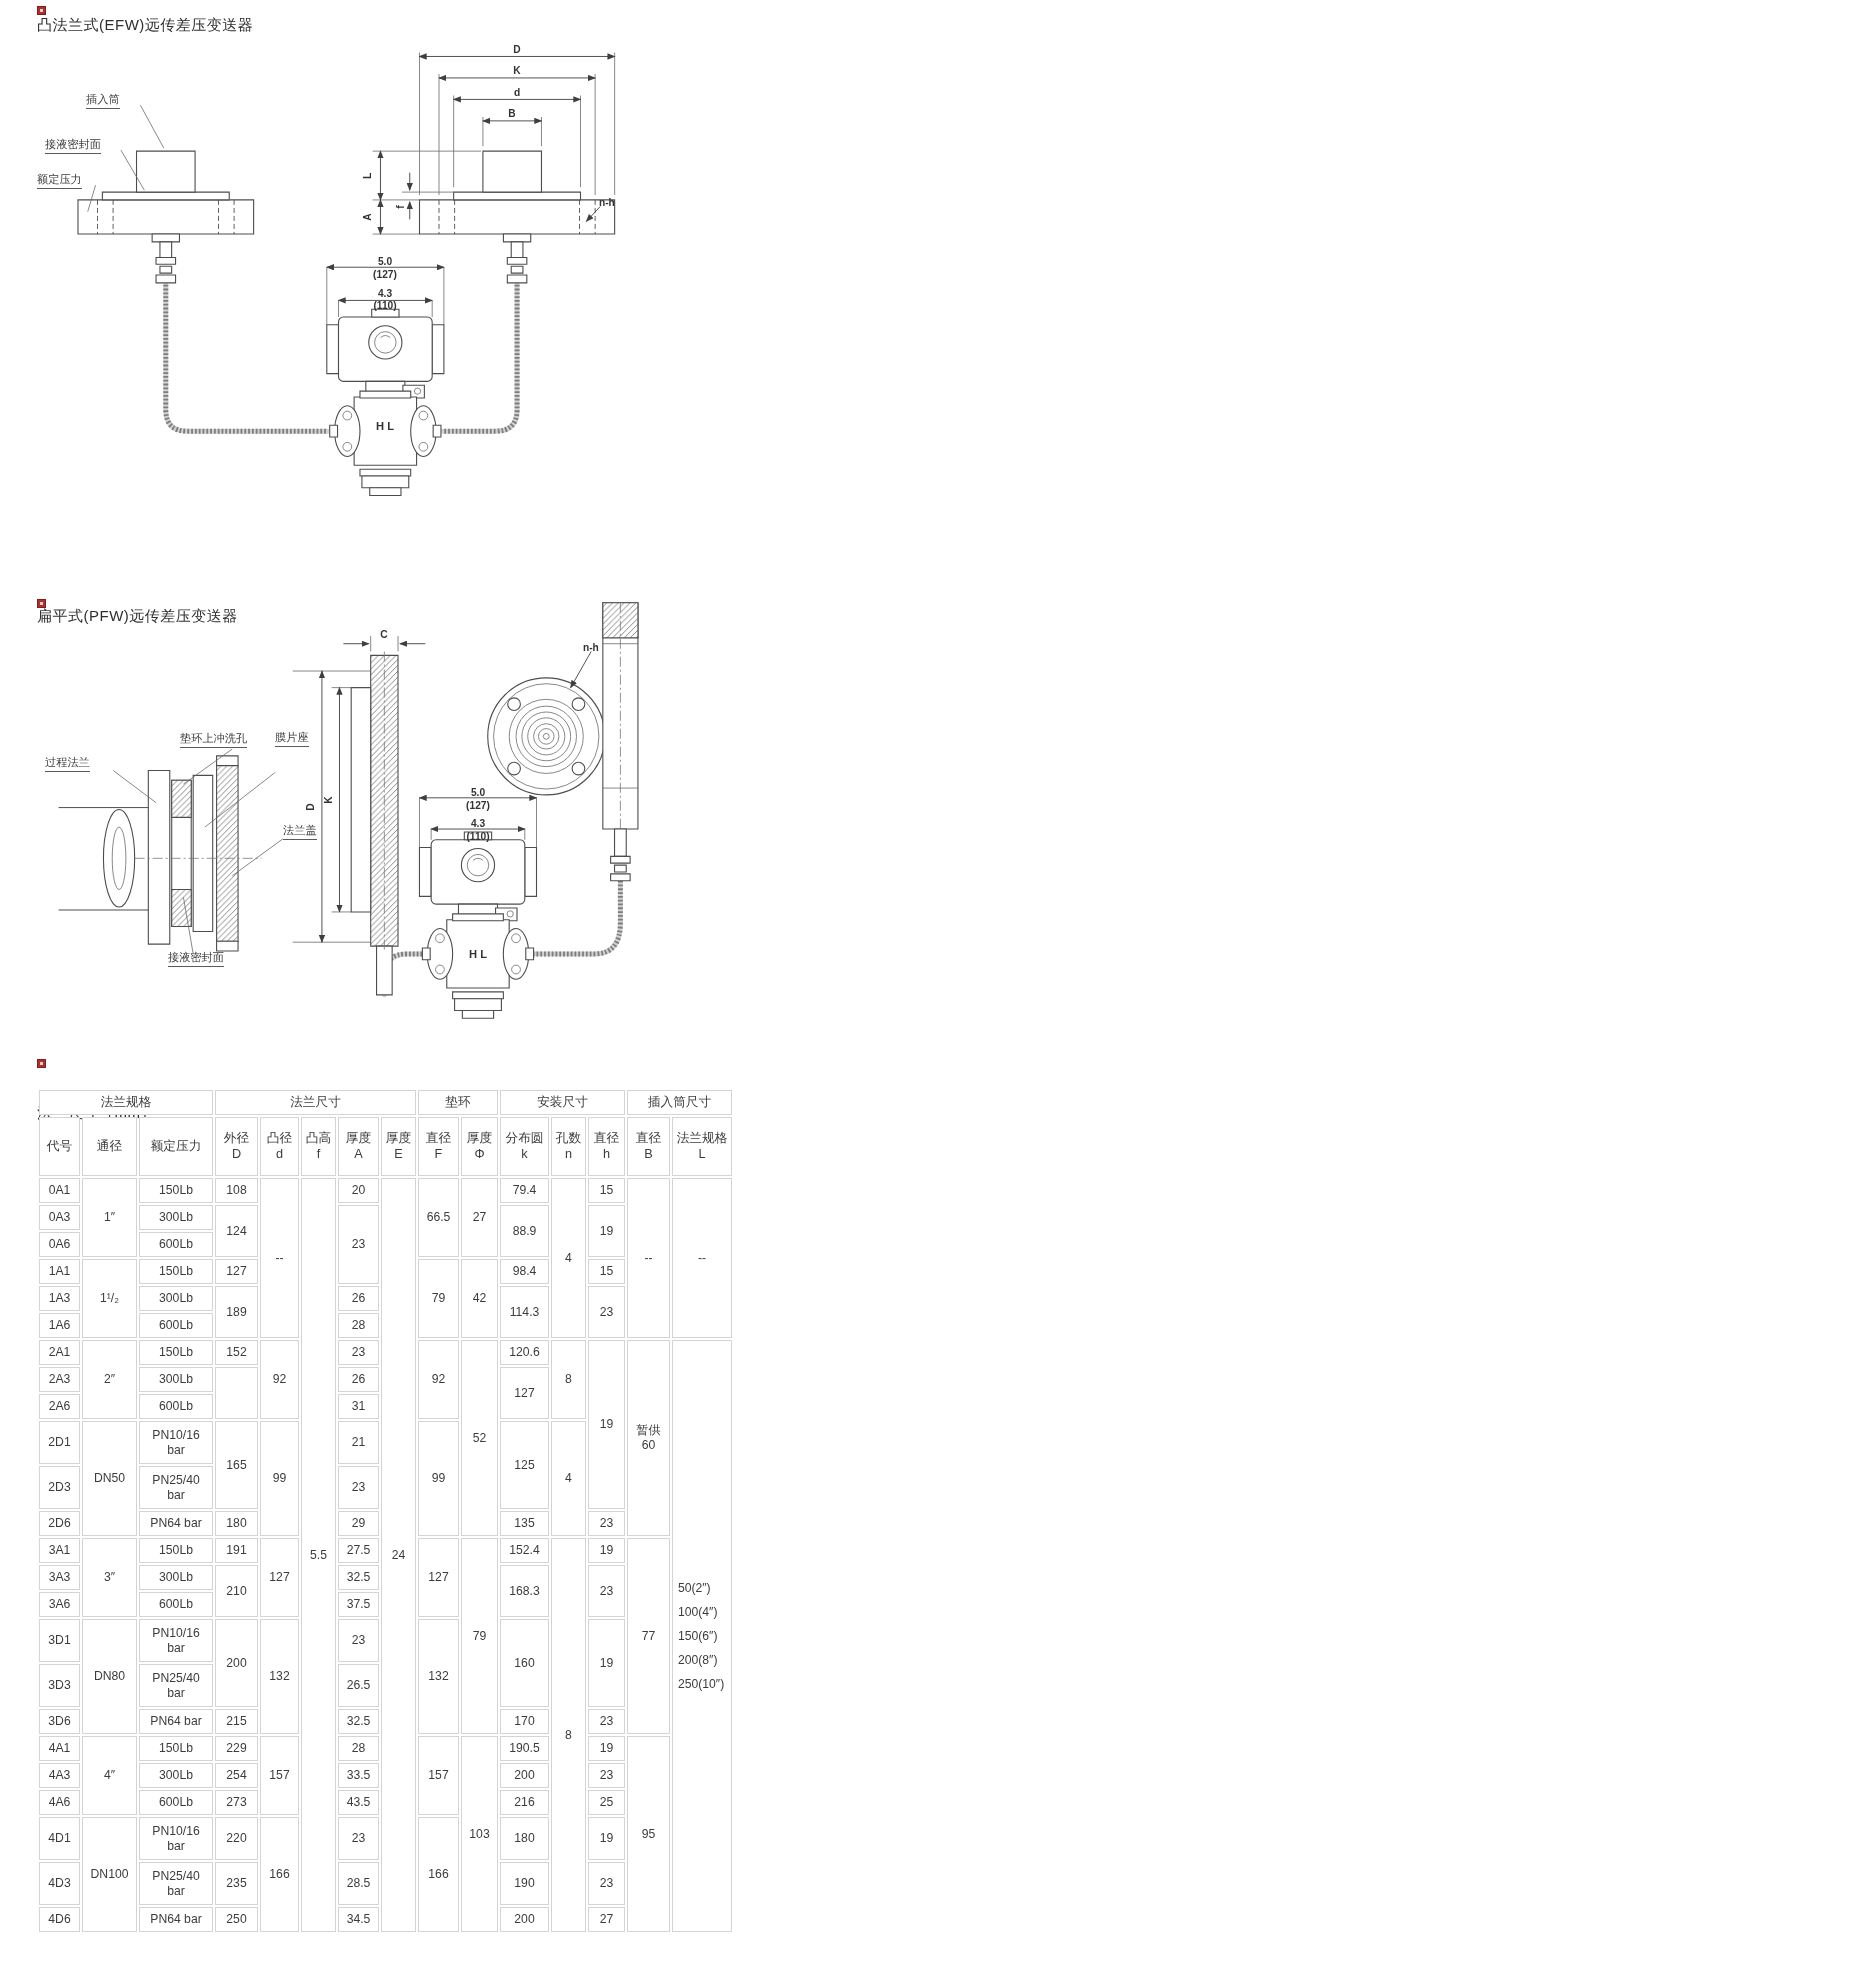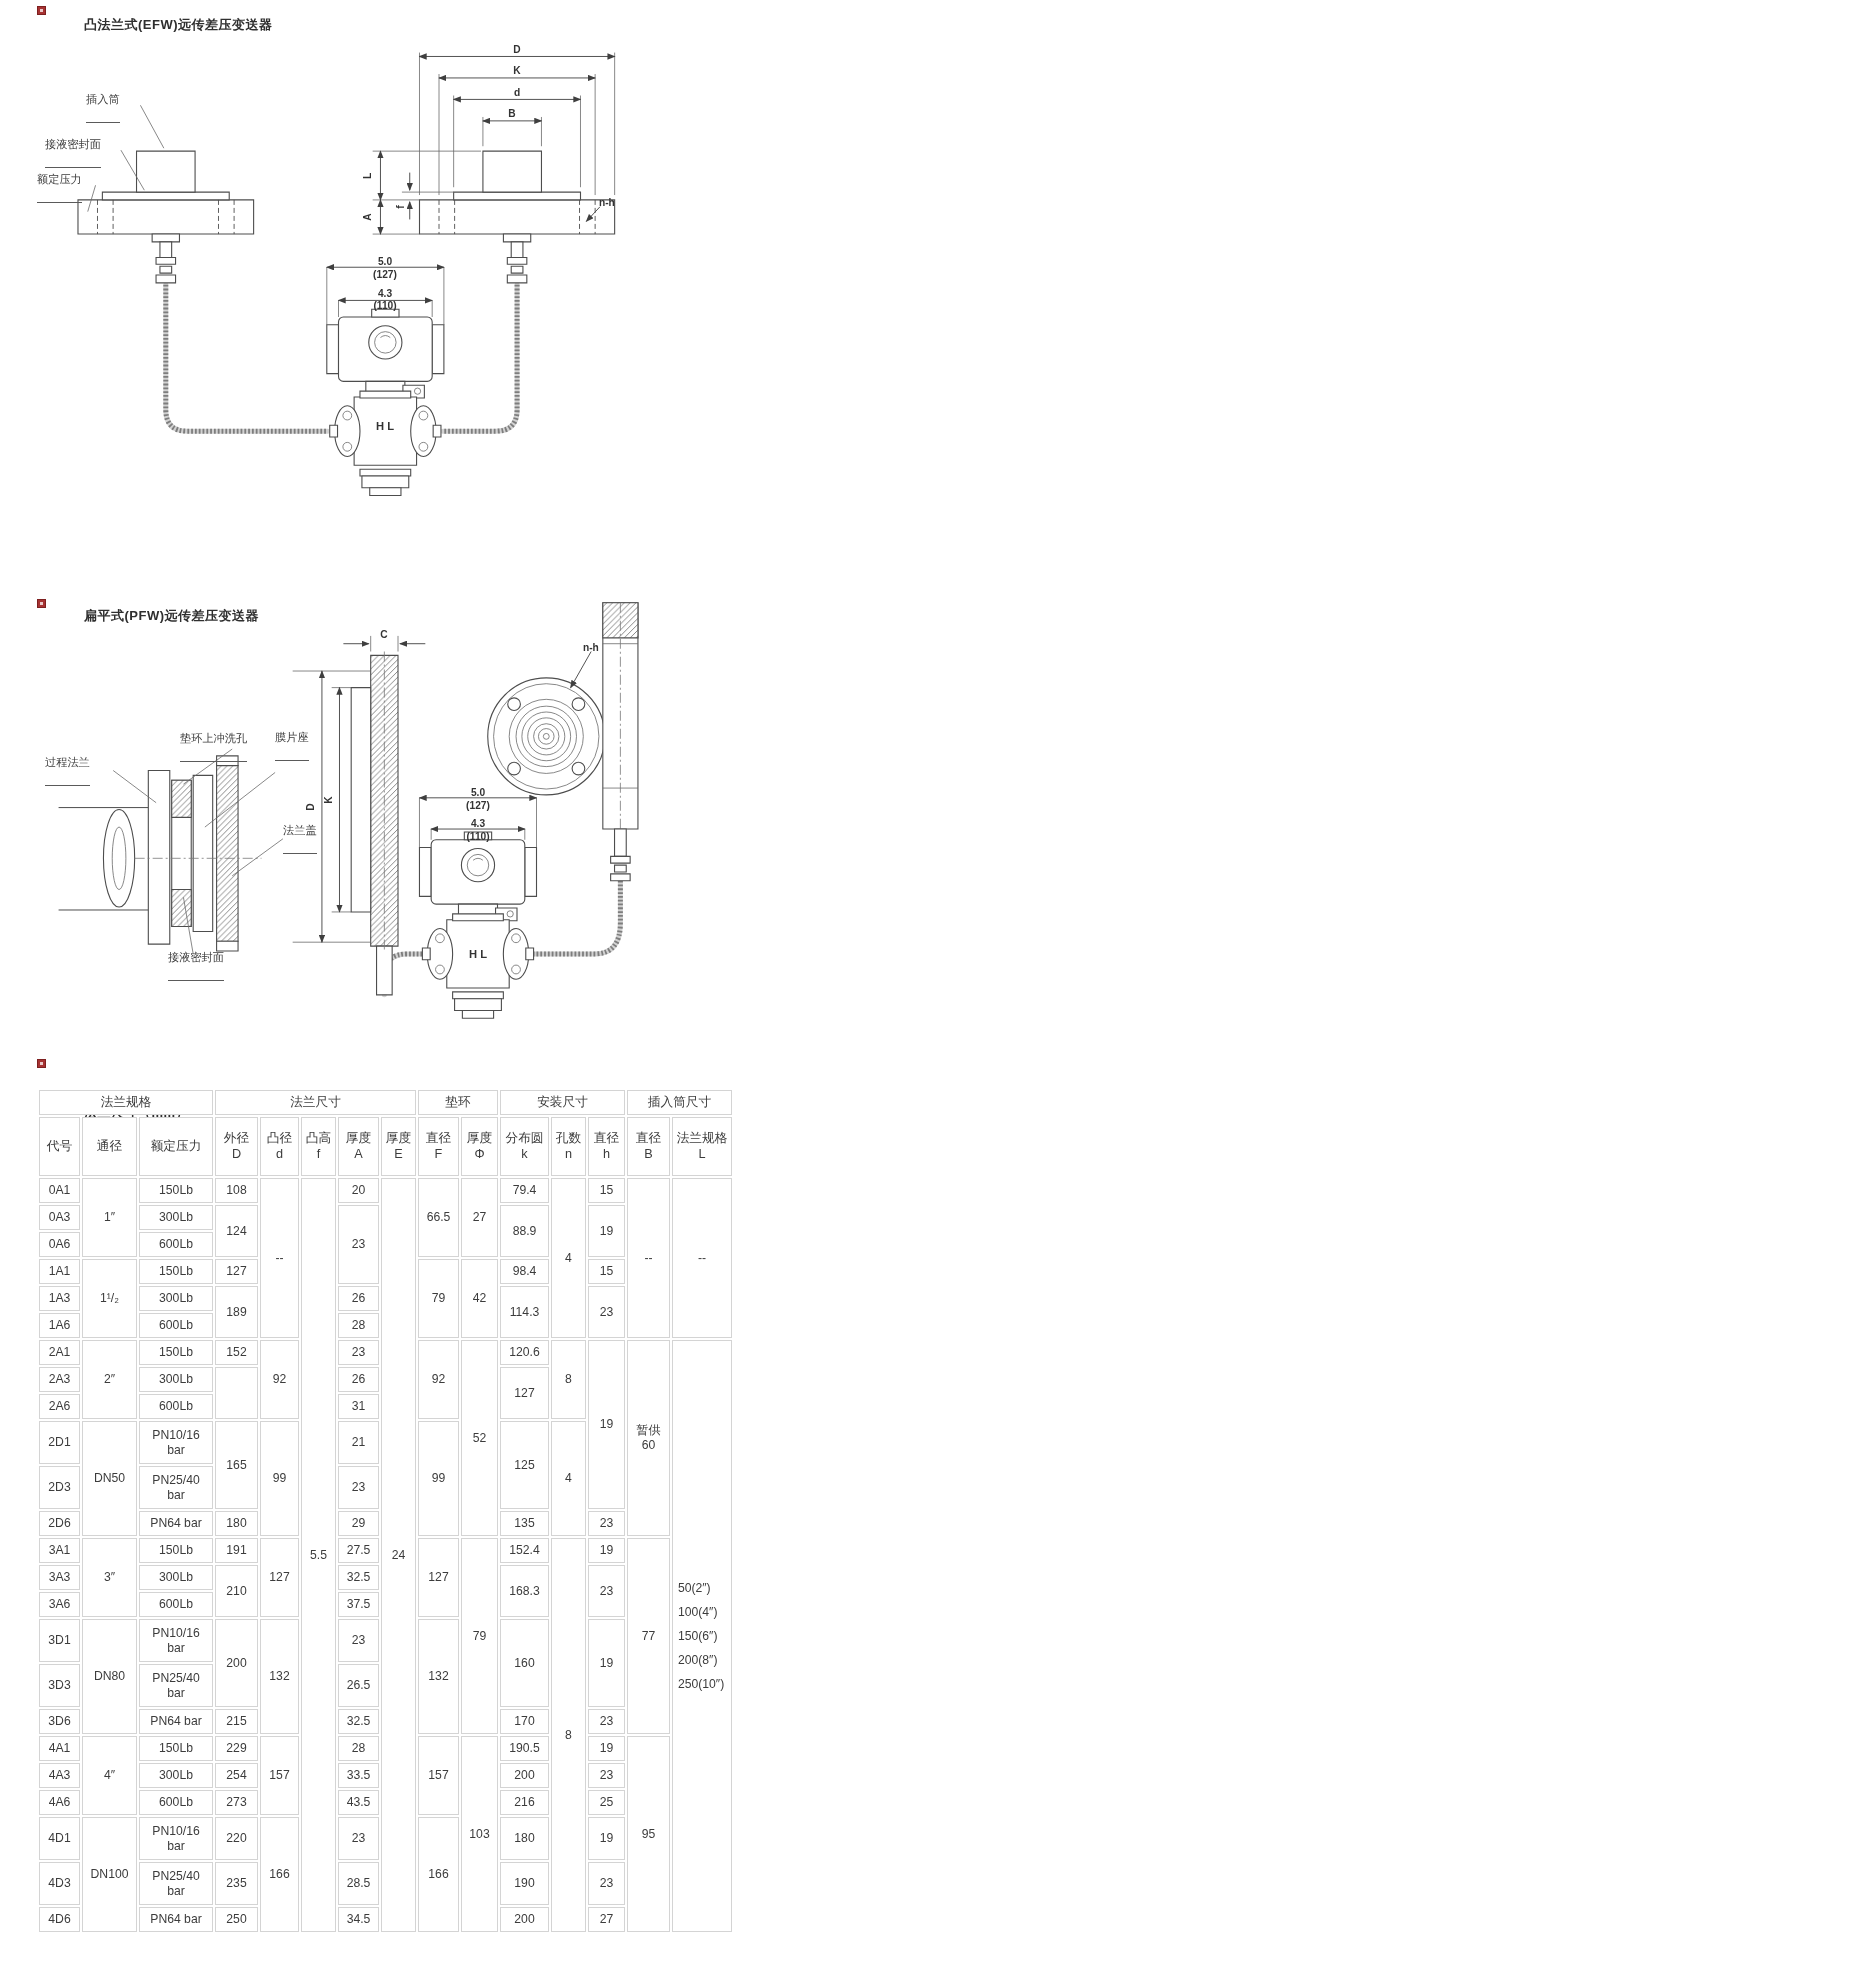--- a/index.html
+++ b/index.html
@@ -1,20 +1,20 @@
 <!DOCTYPE html>
 <html><head>
 <meta charset="utf-8">
 <style>
   html,body{margin:0;padding:0;background:#ffffff;width:1872px;height:1972px;overflow:hidden;
     font-family:"Liberation Sans",sans-serif;color:#383838;}
   .sec-icon{position:absolute;width:8.8px;height:8.8px;background:#a63232;border:1px solid #7d1f1f;box-sizing:border-box;}
   .sec-icon:after{content:"";position:absolute;left:2px;top:2px;width:2.9px;height:2.9px;background:#e8c9c9;}
-  .sec-title{position:absolute;font-size:13px;font-weight:bold;color:#2f2f2f;letter-spacing:0.5px;white-space:nowrap;margin-left:47px;}
-  .dlabel{position:absolute;font-size:11.2px;color:#3d3d3d;border-bottom:1px solid #5a5a5a;padding-bottom:15px;white-space:nowrap;}
+  .sec-title{position:absolute;font-size:15px;font-weight:normal;color:#2f2f2f;letter-spacing:0.5px;white-space:nowrap;}
+  .dlabel{position:absolute;font-size:11.2px;color:#3d3d3d;border-bottom:1px solid #5a5a5a;padding-bottom:1px;white-space:nowrap;}
   .dim{position:absolute;font-size:10.2px;font-weight:bold;color:#333;white-space:nowrap;}
   .ctr{transform:translate(-50%,-50%);}
   .rot{transform:translate(-50%,-50%) rotate(-90deg);}
   svg{position:absolute;overflow:visible;}
   svg *{vector-effect:non-scaling-stroke;}
   .ln{stroke:#4d4d4d;stroke-width:1;fill:none;}
   .part{stroke:#4d4d4d;stroke-width:1.1;fill:#ffffff;}
   .parth{stroke:#4d4d4d;stroke-width:1.1;fill:url(#ht);}
   .thin{stroke:#6a6a6a;stroke-width:.8;fill:none;}
   .dash{stroke:#4d4d4d;stroke-width:.9;fill:none;stroke-dasharray:5 3;}

